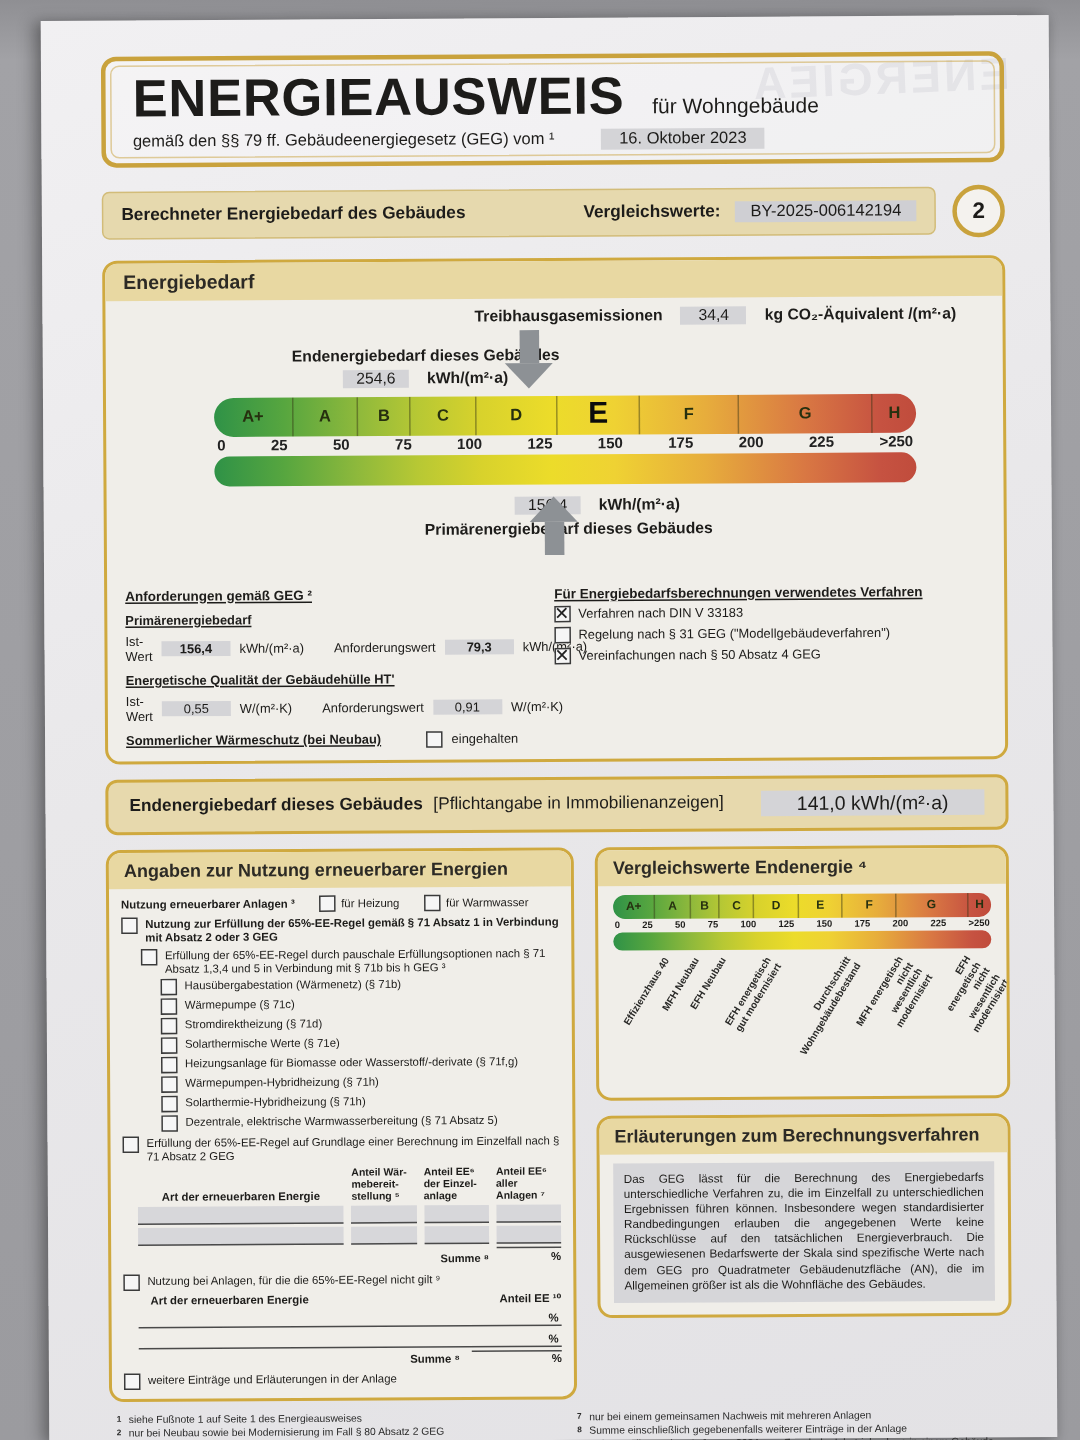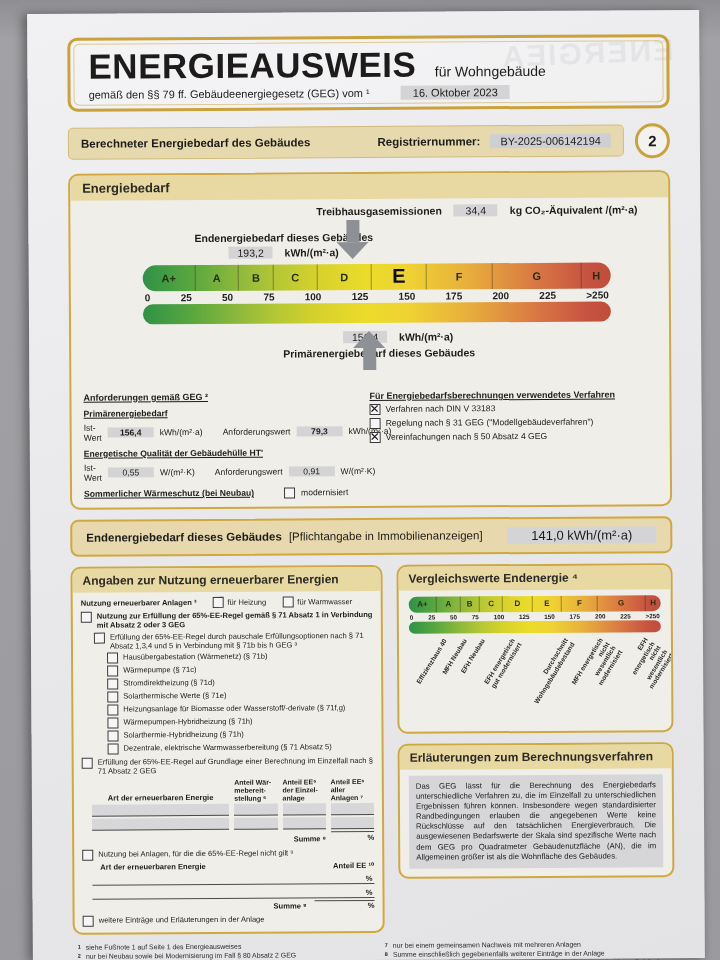--- a/index.html
+++ b/index.html
@@ -136,39 +136,39 @@
         <span class="t-suffix">für Wohngebäude</span>
         <div class="t-law">
           <span>gemäß den §§ 79 ff. Gebäudeenergiegesetz (GEG) vom ¹</span>
           <span class="t-date">16. Oktober 2023</span>
         </div>
       </div>
 
       <div class="inforow">
         <div class="infobar">
           <span class="b">Berechneter Energiebedarf des Gebäudes</span>
-          <span class="b" style="margin-left:auto;">Registriernummer:</span>
+          <span class="b" style="margin-left:auto;">Vergleichswerte:</span>
           <span class="reg-val">BY-2025-006142194</span>
         </div>
         <div class="pagenum">2</div>
       </div>
 
       <div class="section energie">
         <div class="sec-head">Energiebedarf</div>
         <div class="body">
 
           <div class="ghg">
             <span class="b">Treibhausgasemissionen</span>
             <span class="vbox">34,4</span>
             <span class="b">kg CO₂-Äquivalent /(m²·a)</span>
           </div>
 
           <div class="endlabel">Endenergiebedarf dieses Gebäudes</div>
           <div class="endvalue">
-            <span class="vbox">193,2</span>
+            <span class="vbox">254,6</span>
             <span class="b">kWh/(m²·a)</span>
           </div>
 
           <div class="scalewrap">
             <div class="arr down">
               <div class="stem"></div>
               <div class="headd"></div>
             </div>
             <div class="bar">
               <span class="seg">A+</span>
@@ -225,21 +225,21 @@
                 <span>Ist-Wert</span>
                 <span class="vbox">0,55</span>
                 <span>W/(m²·K)</span>
                 <span style="margin-left:14px;">Anforderungswert</span>
                 <span class="vbox">0,91</span>
                 <span>W/(m²·K)</span>
               </div>
               <div class="rowv mt6">
                 <span class="ul b">Sommerlicher Wärmeschutz (bei Neubau)</span>
                 <span class="cb" style="margin-left:24px;"></span>
-                <span>modernisiert</span>
+                <span>eingehalten</span>
               </div>
             </div>
             <div class="colR">
               <div class="h9 ul">Für Energiebedarfsberechnungen verwendetes Verfahren</div>
               <div class="cbrow">
                 <span class="cb checked"></span>
                 <span>Verfahren nach DIN V 33183</span>
               </div>
               <div class="cbrow">
                 <span class="cb"></span>

